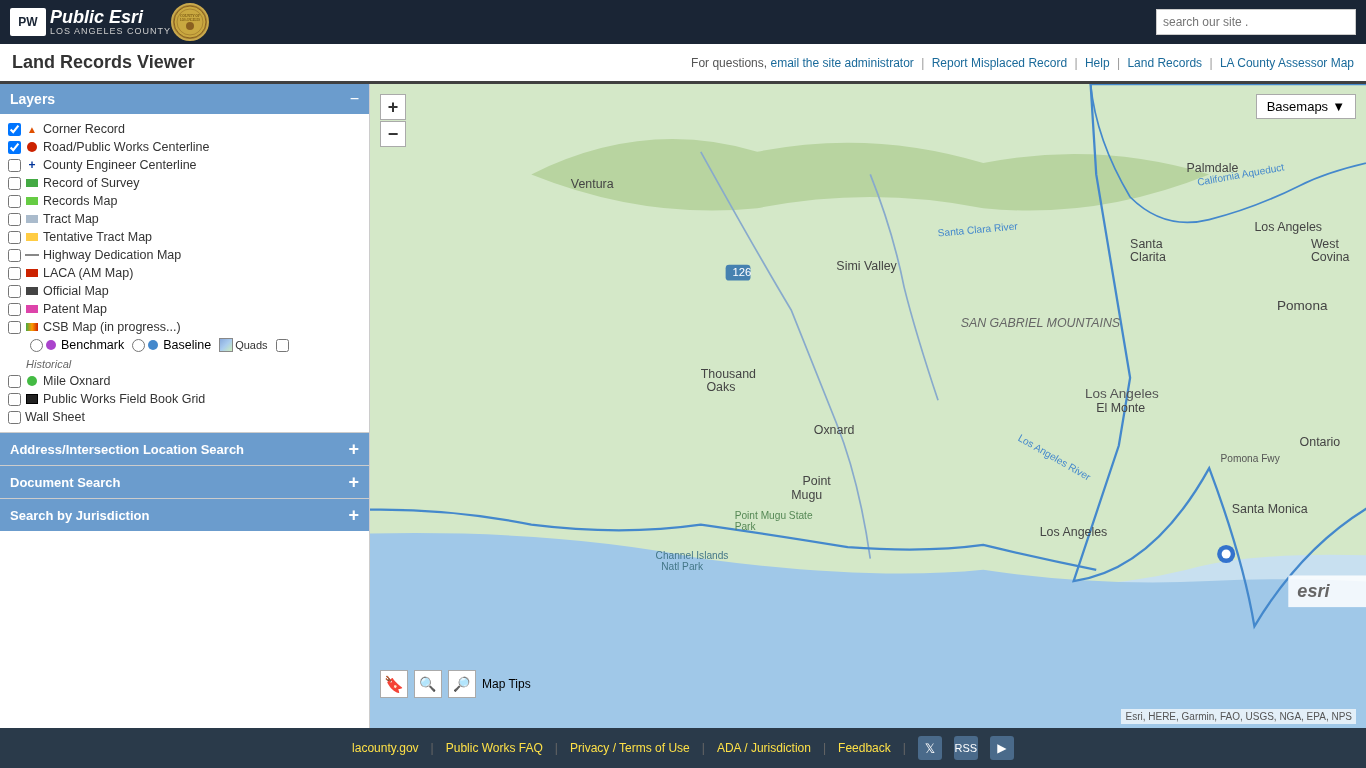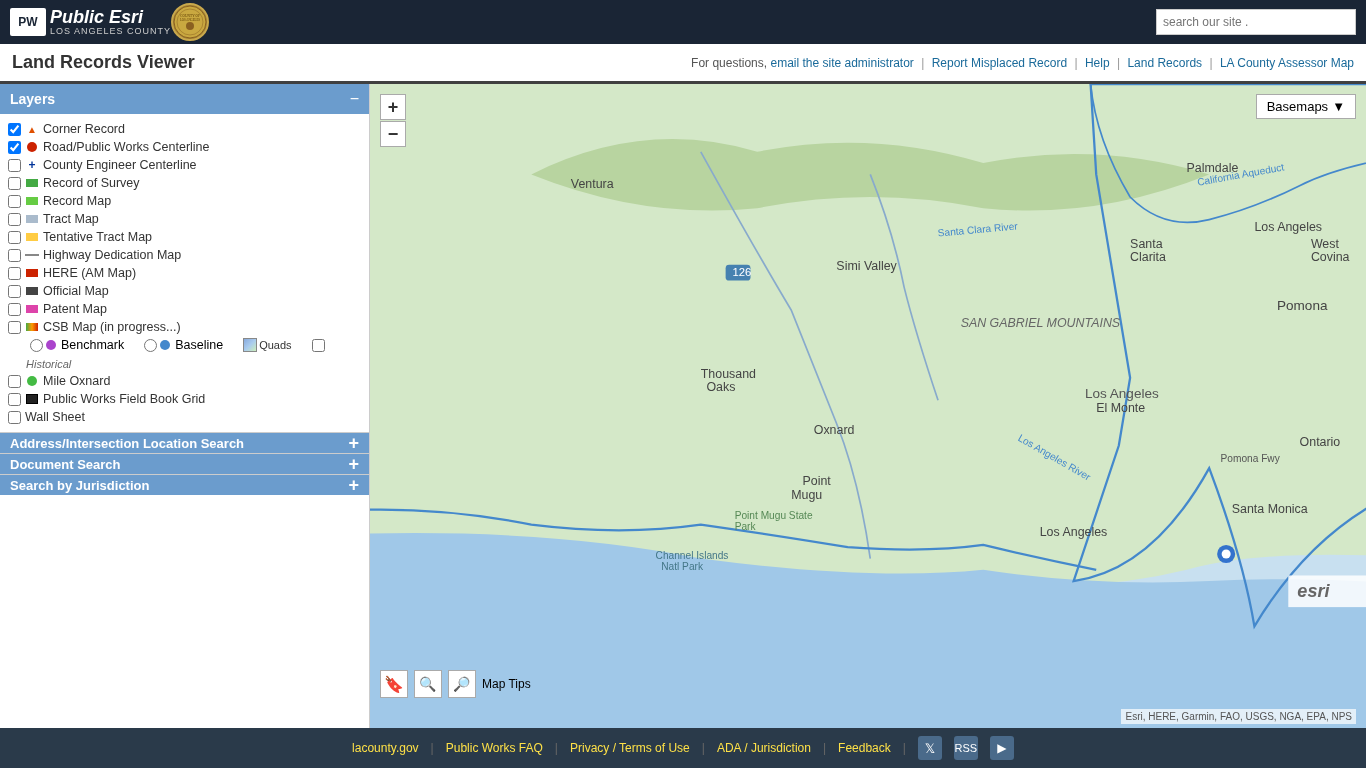--- a/index.html
+++ b/index.html
@@ -169,21 +169,21 @@
       color: #666;
       padding: 4px 0 2px 18px;
       font-style: italic;
     }
 
     .radio-group {
       display: flex;
       align-items: center;
       padding: 2px 0 2px 22px;
       font-size: 12.5px;
-      gap: 20px;
+      gap: 8px;
     }
     .radio-group label {
       display: flex;
       align-items: center;
       gap: 3px;
     }
     .quads-img {
       display: inline-flex;
       align-items: center;
       gap: 2px;
@@ -199,21 +199,21 @@
 
     
     .accordion-section {
       border-top: 1px solid #ccc;
     }
     .accordion-header {
       background: #6b9ccd;
       color: #fff;
       font-weight: bold;
       font-size: 13px;
-      padding: 1px 10px;
+      padding: 7px 10px;
       display: flex;
       justify-content: space-between;
       align-items: center;
       cursor: pointer;
     }
     .accordion-plus {
       font-size: 18px;
       line-height: 1;
     }
 
@@ -419,21 +419,21 @@
             <span class="icon-rect-green"></span>
           </span>
         <span>Record of Survey</span>
       </div>
 
       <div class="layer-item">
         <input type="checkbox" style="">
         <span class="layer-icon">
             <span class="icon-rect-ltgreen"></span>
           </span>
-        <span>Record Map</span>
+        <span>Records Map</span>
       </div>
 
       <div class="layer-item">
         <input type="checkbox" style="">
         <span class="layer-icon">
             <span style="width:12px;height:8px;background:#aabbcc;display:inline-block;"></span>
           </span>
         <span>Tract Map</span>
       </div>
 
@@ -452,21 +452,21 @@
             <span style="width:14px;height:2px;background:#888;display:inline-block;"></span>
           </span>
         <span>Highway Dedication Map</span>
       </div>
 
       <div class="layer-item">
         <input type="checkbox" style="">
         <span class="layer-icon">
             <span style="width:12px;height:8px;background:#cc2200;display:inline-block;"></span>
           </span>
-        <span>HERE (AM Map)</span>
+        <span>LACA (AM Map)</span>
       </div>
 
       <div class="layer-item">
         <input type="checkbox" style="">
         <span class="layer-icon">
             <span style="width:12px;height:8px;background:#444;display:inline-block;"></span>
           </span>
         <span>Official Map</span>
       </div>
 

